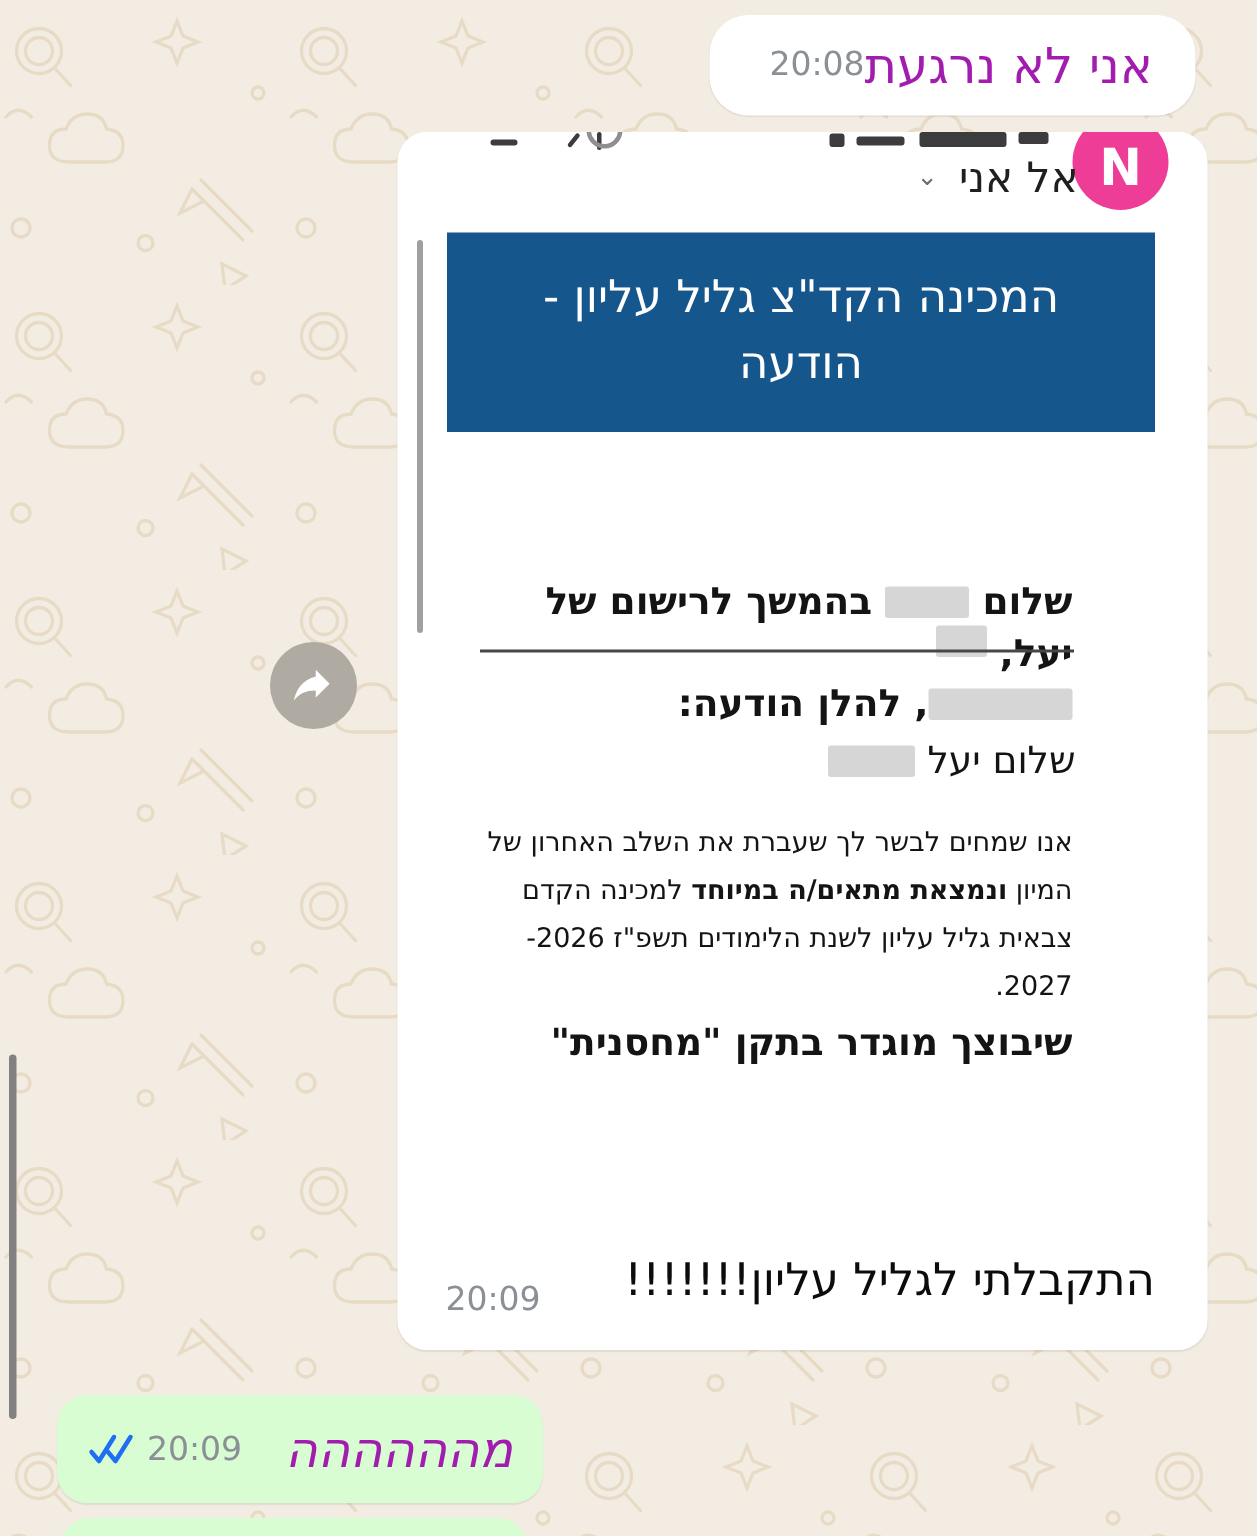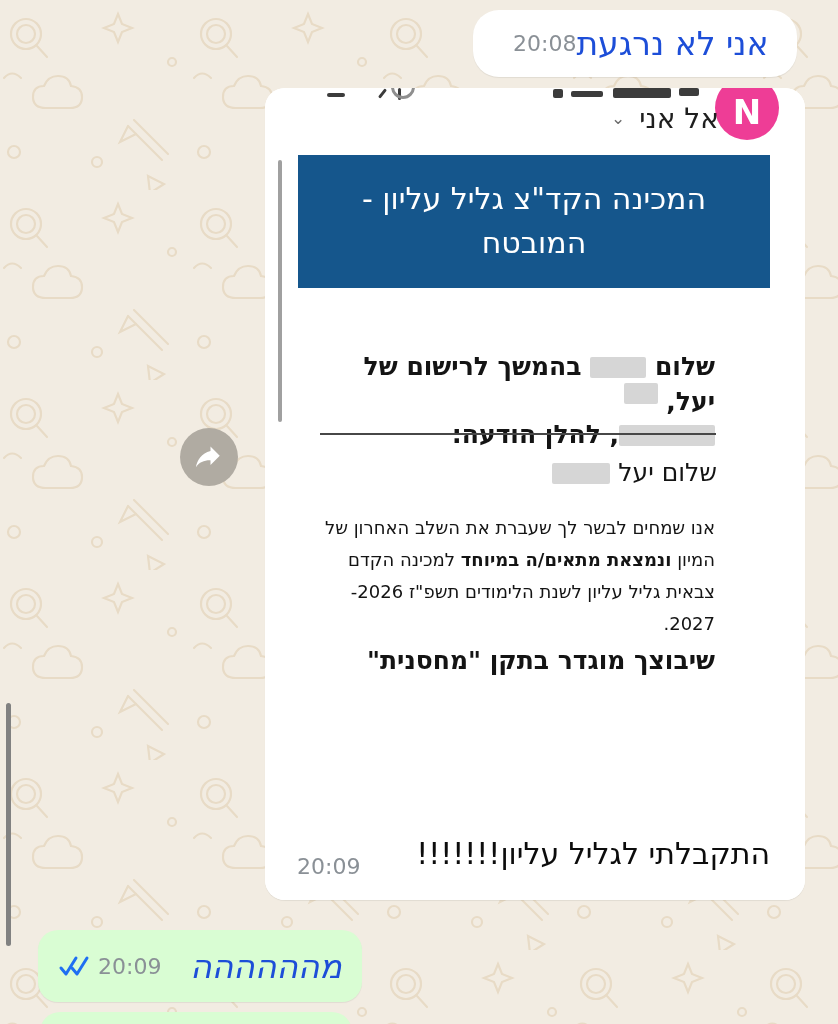--- a/index.html
+++ b/index.html
@@ -6,37 +6,37 @@
   body{width:838px;height:1024px;overflow:hidden;font-family:"DejaVu Sans",sans-serif;}
   .chat{position:relative;width:838px;height:1024px;background:#f2ece2;overflow:hidden;}
   .doodle-bg{position:absolute;inset:0;}
   
   .chat-scrollbar{position:absolute;left:6px;top:703px;width:5px;height:243px;background:#818181;border-radius:3px;}
   
   .bubble{position:absolute;border-radius:20px;box-shadow:0 1px 1px rgba(0,0,0,.07);}
   .bubble.incoming{background:#ffffff;}
   .bubble.outgoing{background:#d9fdd3;}
   .time{color:#8a9096;font-size:22px;white-space:nowrap;}
-  .msg-text{color:#1d4ed8;font-size:33px;white-space:nowrap;}
+  .msg-text{color:#a21caf;font-size:33px;white-space:nowrap;}
   
   .b1{left:473px;top:10px;width:324px;height:67px;display:flex;align-items:center;justify-content:space-between;padding:0 40px;box-sizing:border-box;border-radius:26px;}
   
   .b2{left:265px;top:88px;width:540px;height:812px;overflow:hidden;background:#ffffff;}
   .shot{position:absolute;inset:0;background:#ffffff;}
   
   .frag{position:absolute;background:#3c3c3c;border-radius:2px;}
   .smiley-frag{position:absolute;left:126px;top:-13px;width:24px;height:24px;border:3px solid #8f8f8f;border-radius:50%;box-sizing:border-box;background:transparent;}
   .avatar{position:absolute;left:450px;top:-12px;width:64px;height:64px;border-radius:50%;background:#ee3d96;display:flex;align-items:center;justify-content:center;}
   .avatar span{color:#fff;font-size:34px;font-weight:600;line-height:1;padding-top:8px;}
   .to-row{position:absolute;left:346px;top:14px;display:flex;align-items:center;gap:14px;}
   .to-row .chev{color:#6d6d6d;font-size:17px;line-height:1;}
   .to-row .to-label{color:#1f1f1f;font-size:28px;}
   .email-scrollbar{position:absolute;left:13px;top:72px;width:4px;height:262px;background:#a0a0a0;border-radius:2px;}
   .email-header{position:absolute;left:33px;top:67px;width:472px;height:133px;background:#15568c;color:#ffffff;text-align:center;font-size:30px;line-height:44px;padding-top:22px;box-sizing:border-box;}
-  .email-body{direction:rtl;text-align:right;color:#141414;}
+  .email-body{direction:rtl;text-align:right;color:#141414;margin-top:34px;}
   .greeting{position:absolute;right:90px;left:58px;top:262px;font-size:25px;font-weight:700;line-height:33px;}
   .redact{display:inline-block;background:#d6d6d6;height:21px;border-radius:2px;vertical-align:-3px;}
   .rw1{width:56px;} .rw2{width:34px;vertical-align:6px;} .rw3{width:96px;} .rw4{width:58px;}
   .rule{position:absolute;left:55px;top:345px;width:396px;height:2px;background:#474747;}
   .salutation{position:absolute;right:88px;left:58px;top:369px;font-size:25px;line-height:31px;}
   .para1{position:absolute;right:90px;left:56px;top:424px;font-size:18px;line-height:32px;}
   .para2{position:absolute;right:90px;left:56px;top:558px;font-size:25px;line-height:30px;}
   .bold{font-weight:700;}
   .caption{position:absolute;right:35px;top:748px;direction:rtl;font-size:30px;color:#0c0c0c;white-space:nowrap;}
   .caption-time{position:absolute;left:32px;top:766px;}
@@ -108,21 +108,21 @@
 
       <div class="to-row">
         <span class="chev">⌄</span>
         <span class="to-label" dir="rtl">אל אני</span>
       </div>
 
       <div class="email-scrollbar"></div>
 
       <div class="email-header" dir="rtl">
         <div>המכינה הקד"צ גליל עליון -</div>
-        <div>המובטח</div>
+        <div>הודעה</div>
       </div>
 
       <div class="email-body greeting">
         <span>שלום</span>
         <span class="redact rw1"></span>
         <span>בהמשך לרישום של יעל,</span>
         <span class="redact rw2"></span>
         <br>
         <span class="redact rw3"></span><span>, להלן הודעה:</span>
       </div>

